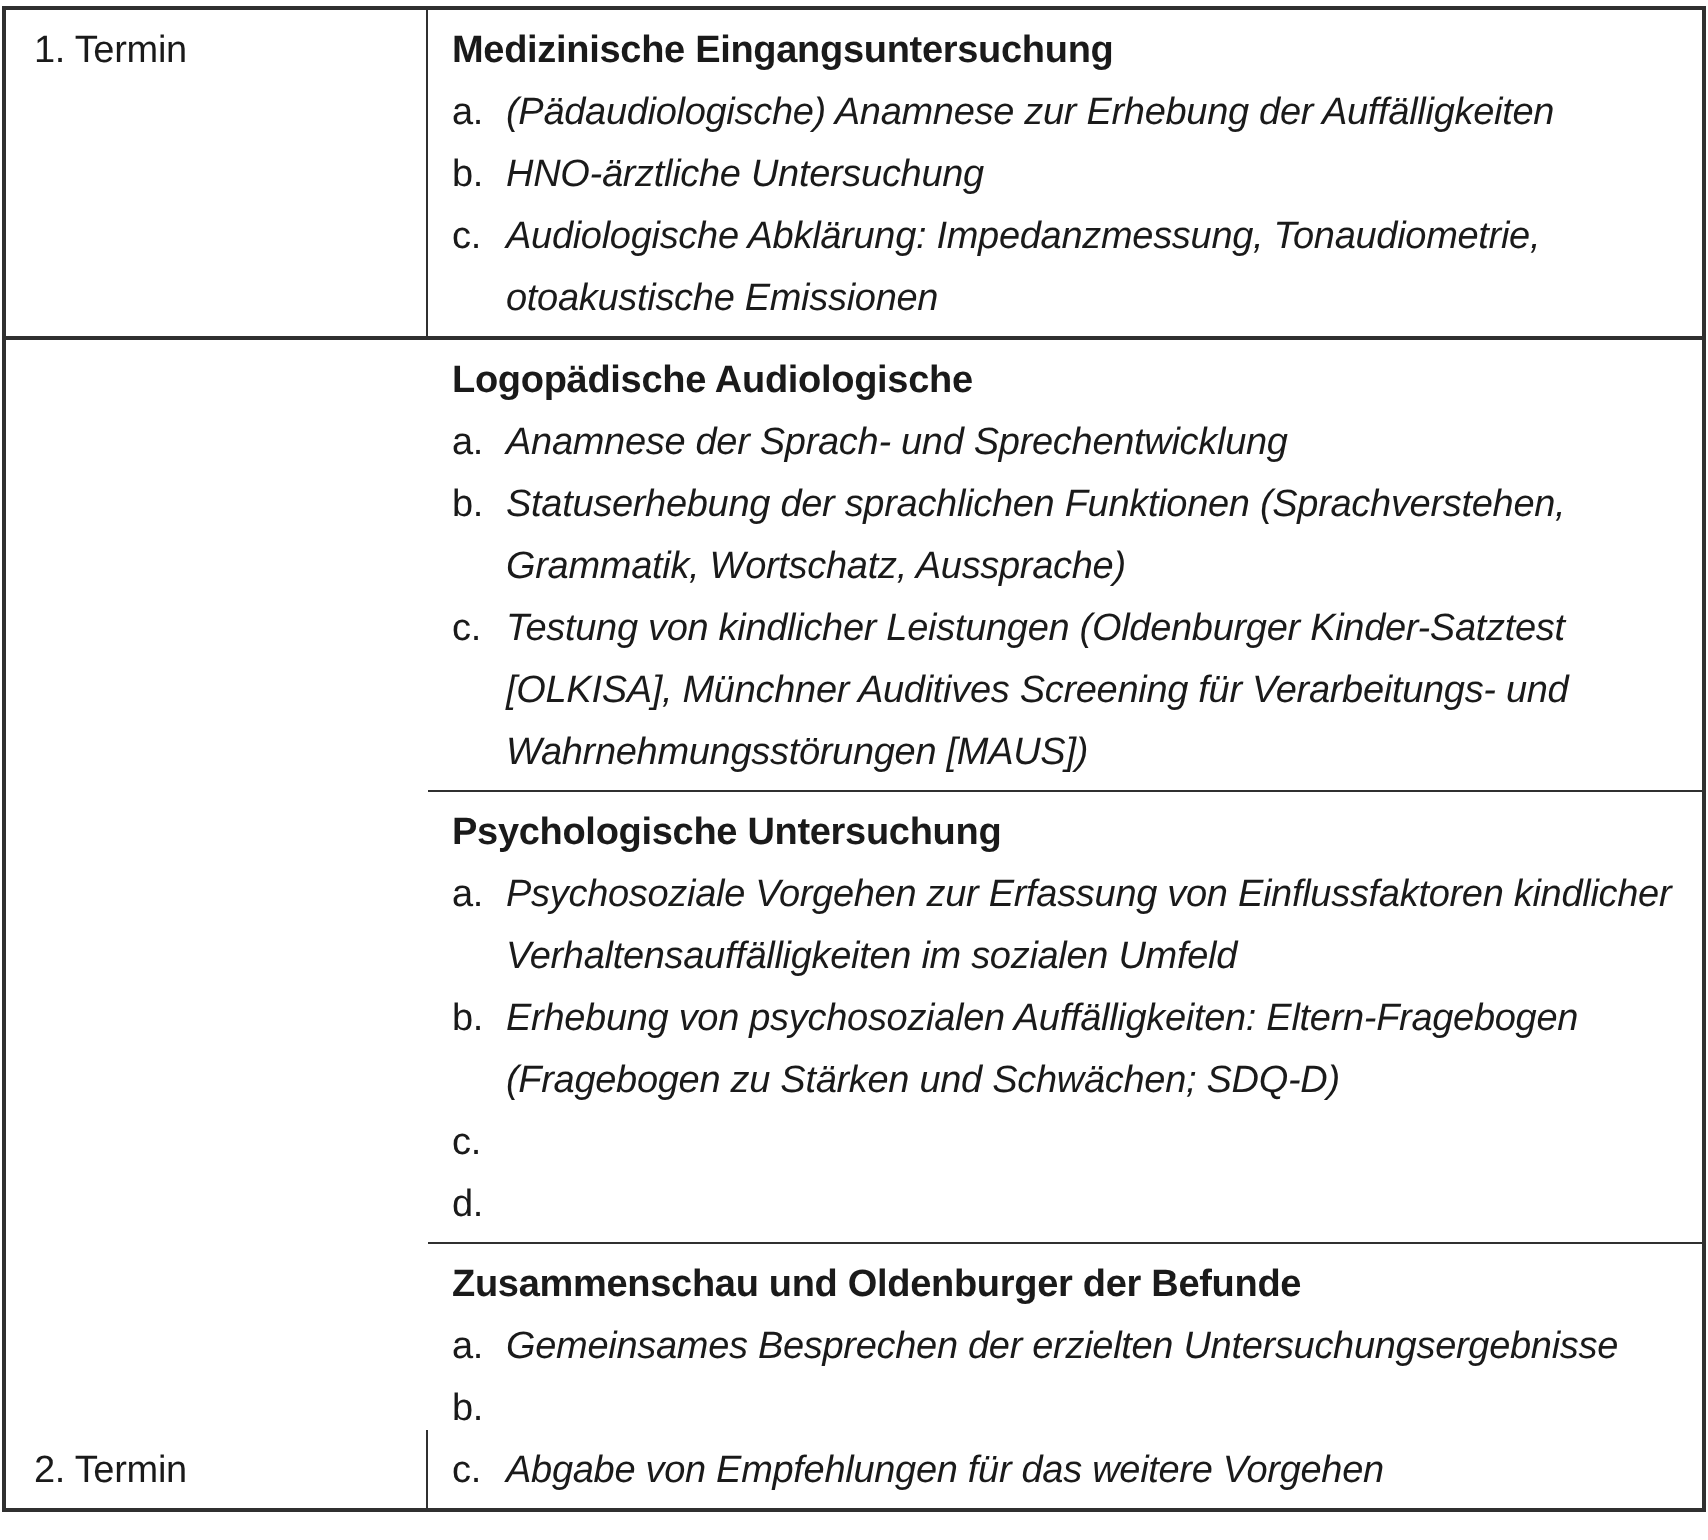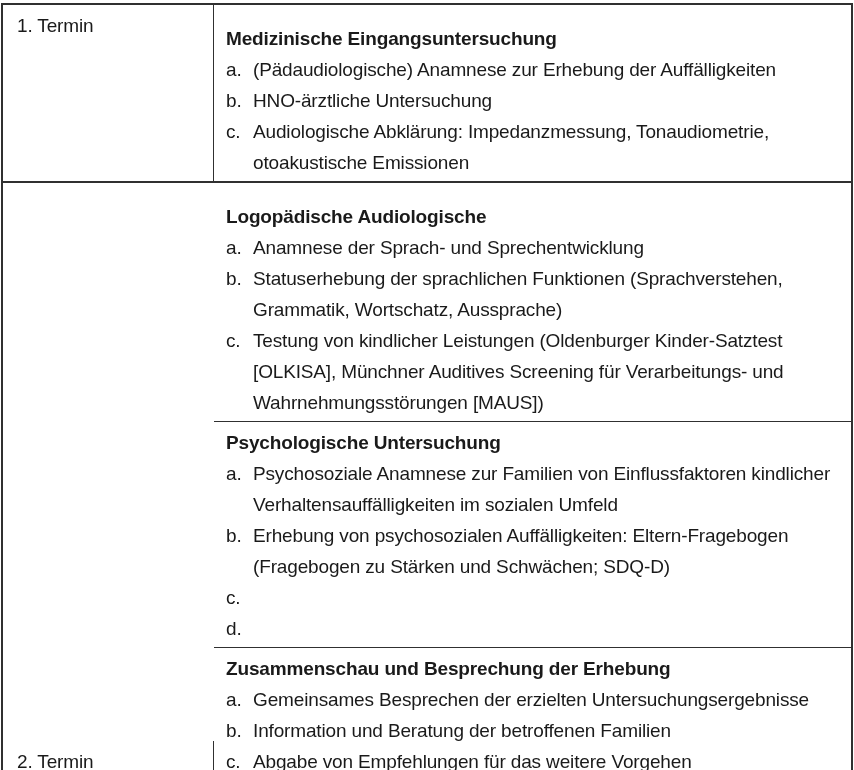--- a/index.html
+++ b/index.html
@@ -37,40 +37,40 @@
     align-items: flex-end;
   }
   .term-cell {
     flex: 0 0 211px;
     border-right: 1.5px solid var(--border-color);
     padding: 5px 12px 3px 14px;
   }
   .content-cell {
     flex: 1 1 auto;
     min-width: 0;
-    margin-top: 13px;
   }
   .section {
     padding: 5px 14px 3px 12px;
   }
   .section + .section {
     border-top: 1px solid var(--border-color);
   }
   .section-title {
     font-weight: bold;
   }
   .item {
     display: flex;
   }
   .item-marker {
     flex: 0 0 27px;
   }
   .item-text {
     flex: 0 1 auto;
     max-width: 592px;
+    font-style: italic;
   }
 </style>
 </head>
 <body>
 
 <div class="doc">
   <div class="ttable" id="ttable">
       <div class="trow">
         <div class="term-cell">
           <div class="term-label">1. Termin</div>
@@ -110,42 +110,41 @@
             </div>
             <div class="item">
               <div class="item-marker">c.</div>
               <div class="item-text">Testung von kindlicher Leistungen (Oldenburger Kinder-Satztest [OLKISA], Münchner Auditives Screening für Verarbeitungs- und Wahrnehmungsstörungen [MAUS])</div>
             </div>
           </div>
           <div class="section">
             <div class="section-title">Psychologische Untersuchung</div>
             <div class="item">
               <div class="item-marker">a.</div>
-              <div class="item-text">Psychosoziale Anamnese zur Familien von Einflussfaktoren kindlicher Verhaltensauffälligkeiten im sozialen Umfeld</div>
+              <div class="item-text">Psychosoziale Vorgehen zur Erfassung von Einflussfaktoren kindlicher Verhaltensauffälligkeiten im sozialen Umfeld</div>
             </div>
             <div class="item">
               <div class="item-marker">b.</div>
               <div class="item-text">Erhebung von psychosozialen Auffälligkeiten: Eltern-Fragebogen (Fragebogen zu Stärken und Schwächen; SDQ-D)</div>
             </div>
             <div class="item">
               <div class="item-marker">c.</div>
             </div>
             <div class="item">
               <div class="item-marker">d.</div>
             </div>
           </div>
           <div class="section">
-            <div class="section-title">Zusammenschau und Besprechung der Erhebung</div>
+            <div class="section-title">Zusammenschau und Oldenburger der Befunde</div>
             <div class="item">
               <div class="item-marker">a.</div>
               <div class="item-text">Gemeinsames Besprechen der erzielten Untersuchungsergebnisse</div>
             </div>
             <div class="item">
               <div class="item-marker">b.</div>
-              <div class="item-text">Information und Beratung der betroffenen Familien</div>
             </div>
             <div class="item">
               <div class="item-marker">c.</div>
               <div class="item-text">Abgabe von Empfehlungen für das weitere Vorgehen</div>
             </div>
           </div>
         </div>
       </div>
     </div>
 </div>

